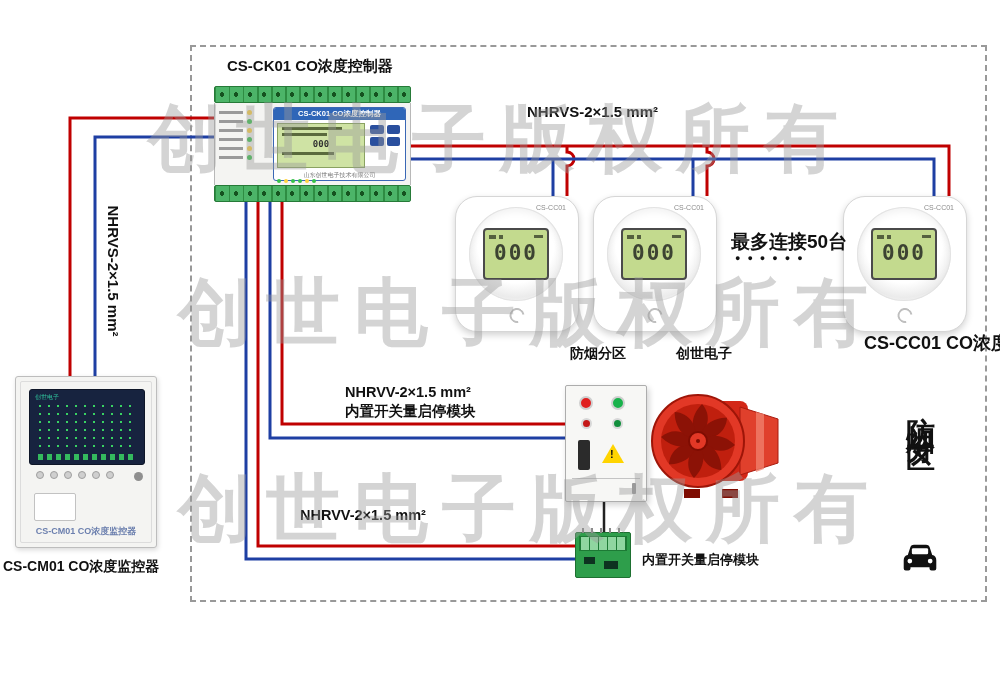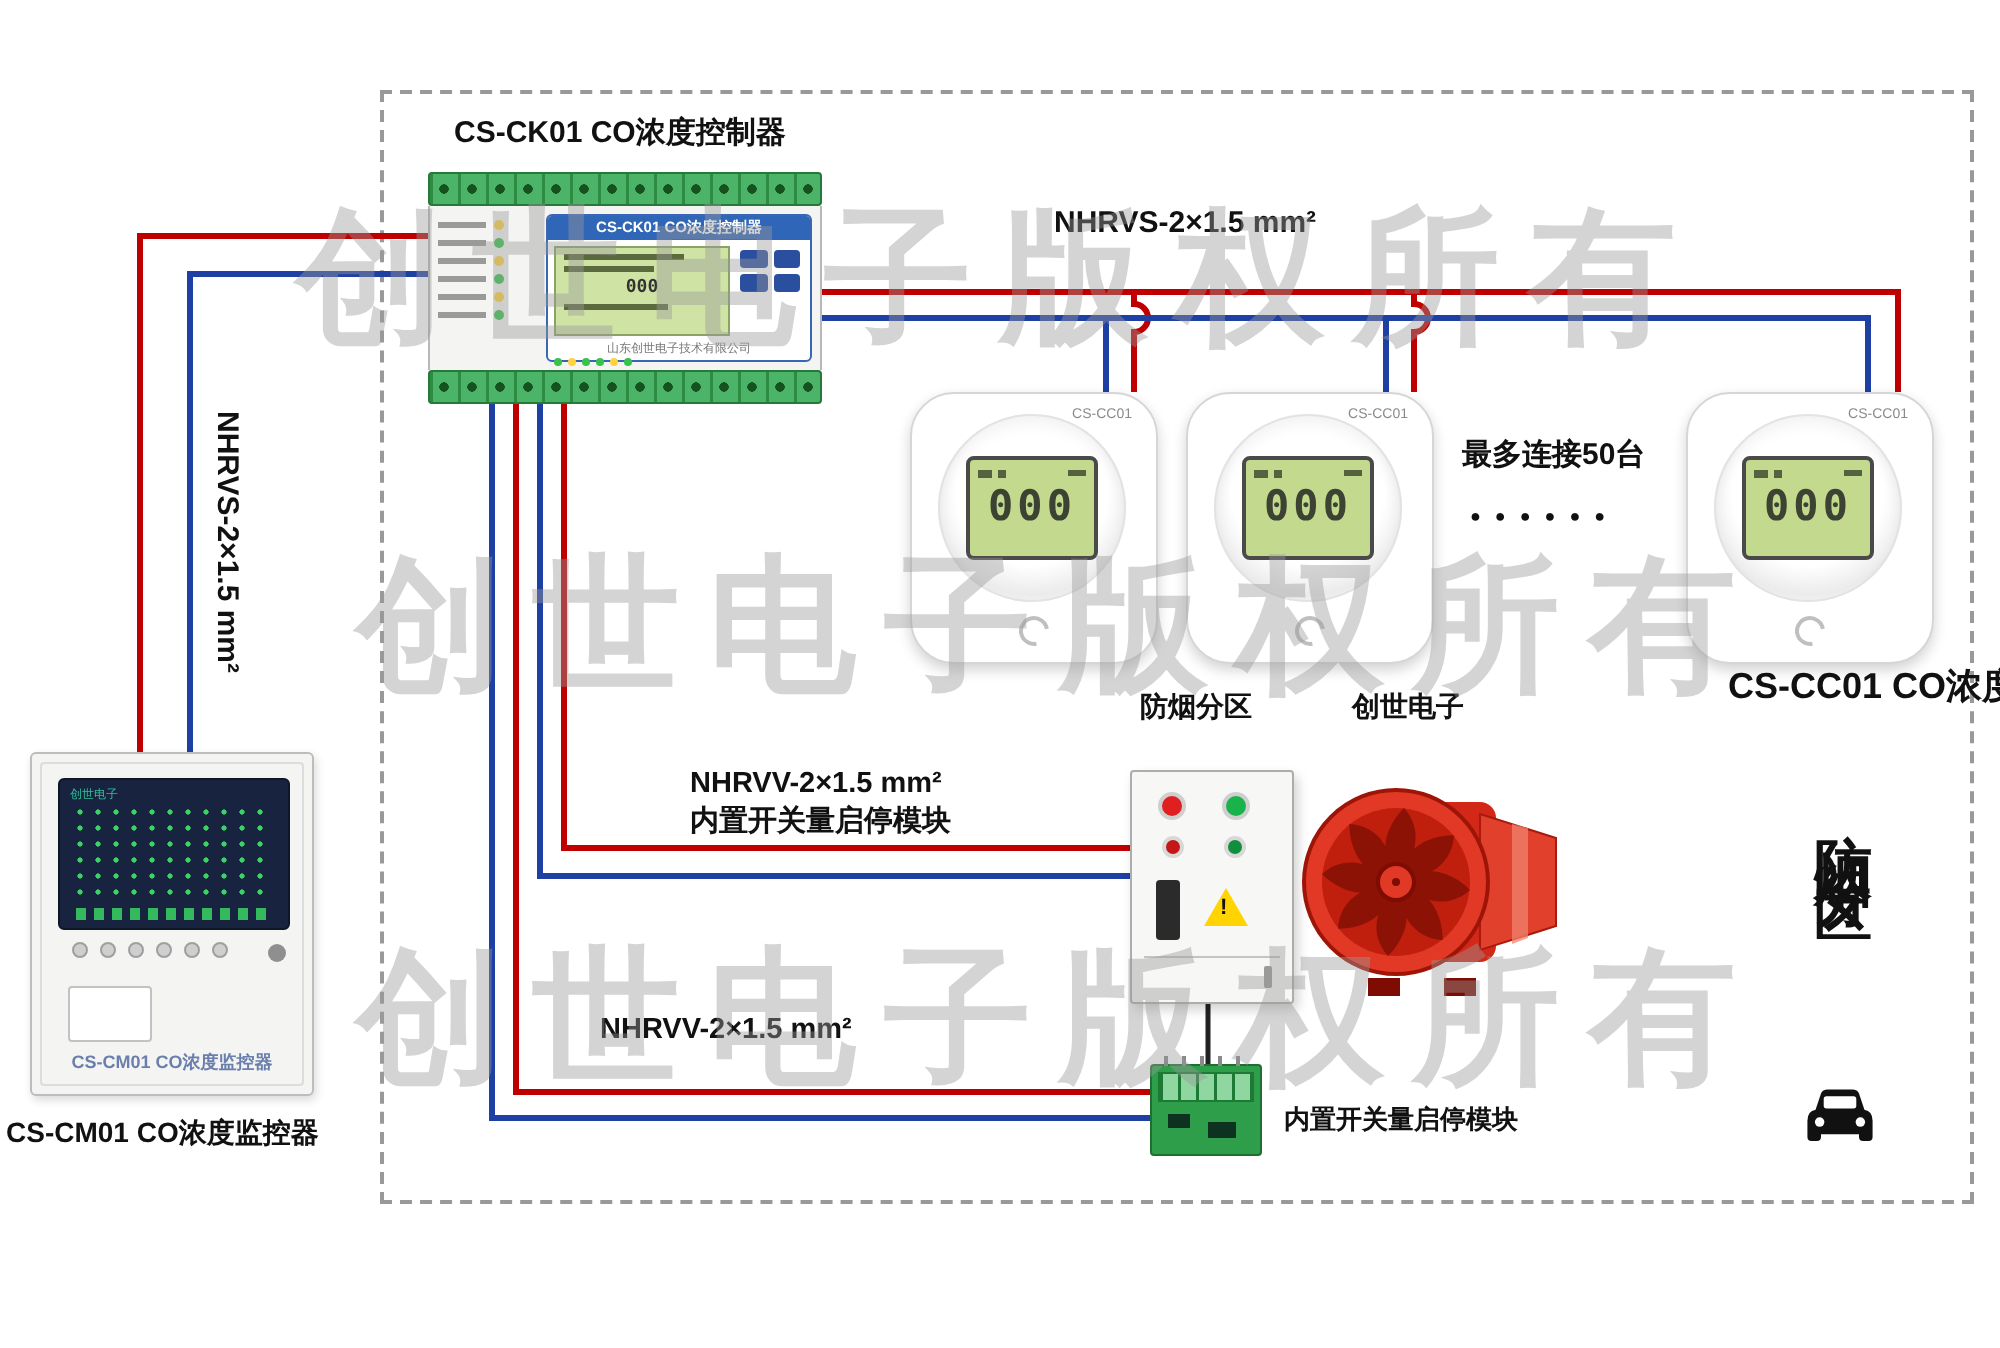--- a/index.html
+++ b/index.html
@@ -289,21 +289,21 @@
   <div class="module">
     <div class="mod-pins"></div>
     <div class="mod-term"></div>
     <div class="mod-chip chip1"></div>
     <div class="mod-chip chip2"></div>
   </div>
 
   <div class="lbl" style="left:227px;top:57px;font-size:15px">CS-CK01 CO浓度控制器</div>
   <div class="lbl" style="left:527px;top:103px;font-size:15px">NHRVS-2×1.5 mm²</div>
   <div class="vcable lbl">NHRVS-2×1.5 mm²</div>
-  <div class="lbl" style="left:731px;top:218px;font-size:15px">最多连接50台</div>
+  <div class="lbl" style="left:731px;top:229px;font-size:19px">最多连接50台</div>
   <div class="lbl dots" style="left:735px;top:253px">●●●●●●</div>
   <div class="lbl" style="left:864px;top:331px;font-size:18px">CS-CC01 CO浓度探测器</div>
   <div class="lbl" style="left:570px;top:345px;font-size:14px">防烟分区</div>
   <div class="lbl" style="left:676px;top:345px;font-size:14px">创世电子</div>
   <div class="lbl" style="left:345px;top:383px;font-size:14.5px;line-height:19px">
     <span style="display:block">NHRVV-2×1.5 mm²</span>
     <span style="display:block">内置开关量启停模块</span>
   </div>
   <div class="lbl" style="left:300px;top:506px;font-size:14.5px;line-height:19px">
     <span style="display:block">NHRVV-2×1.5 mm²</span>

